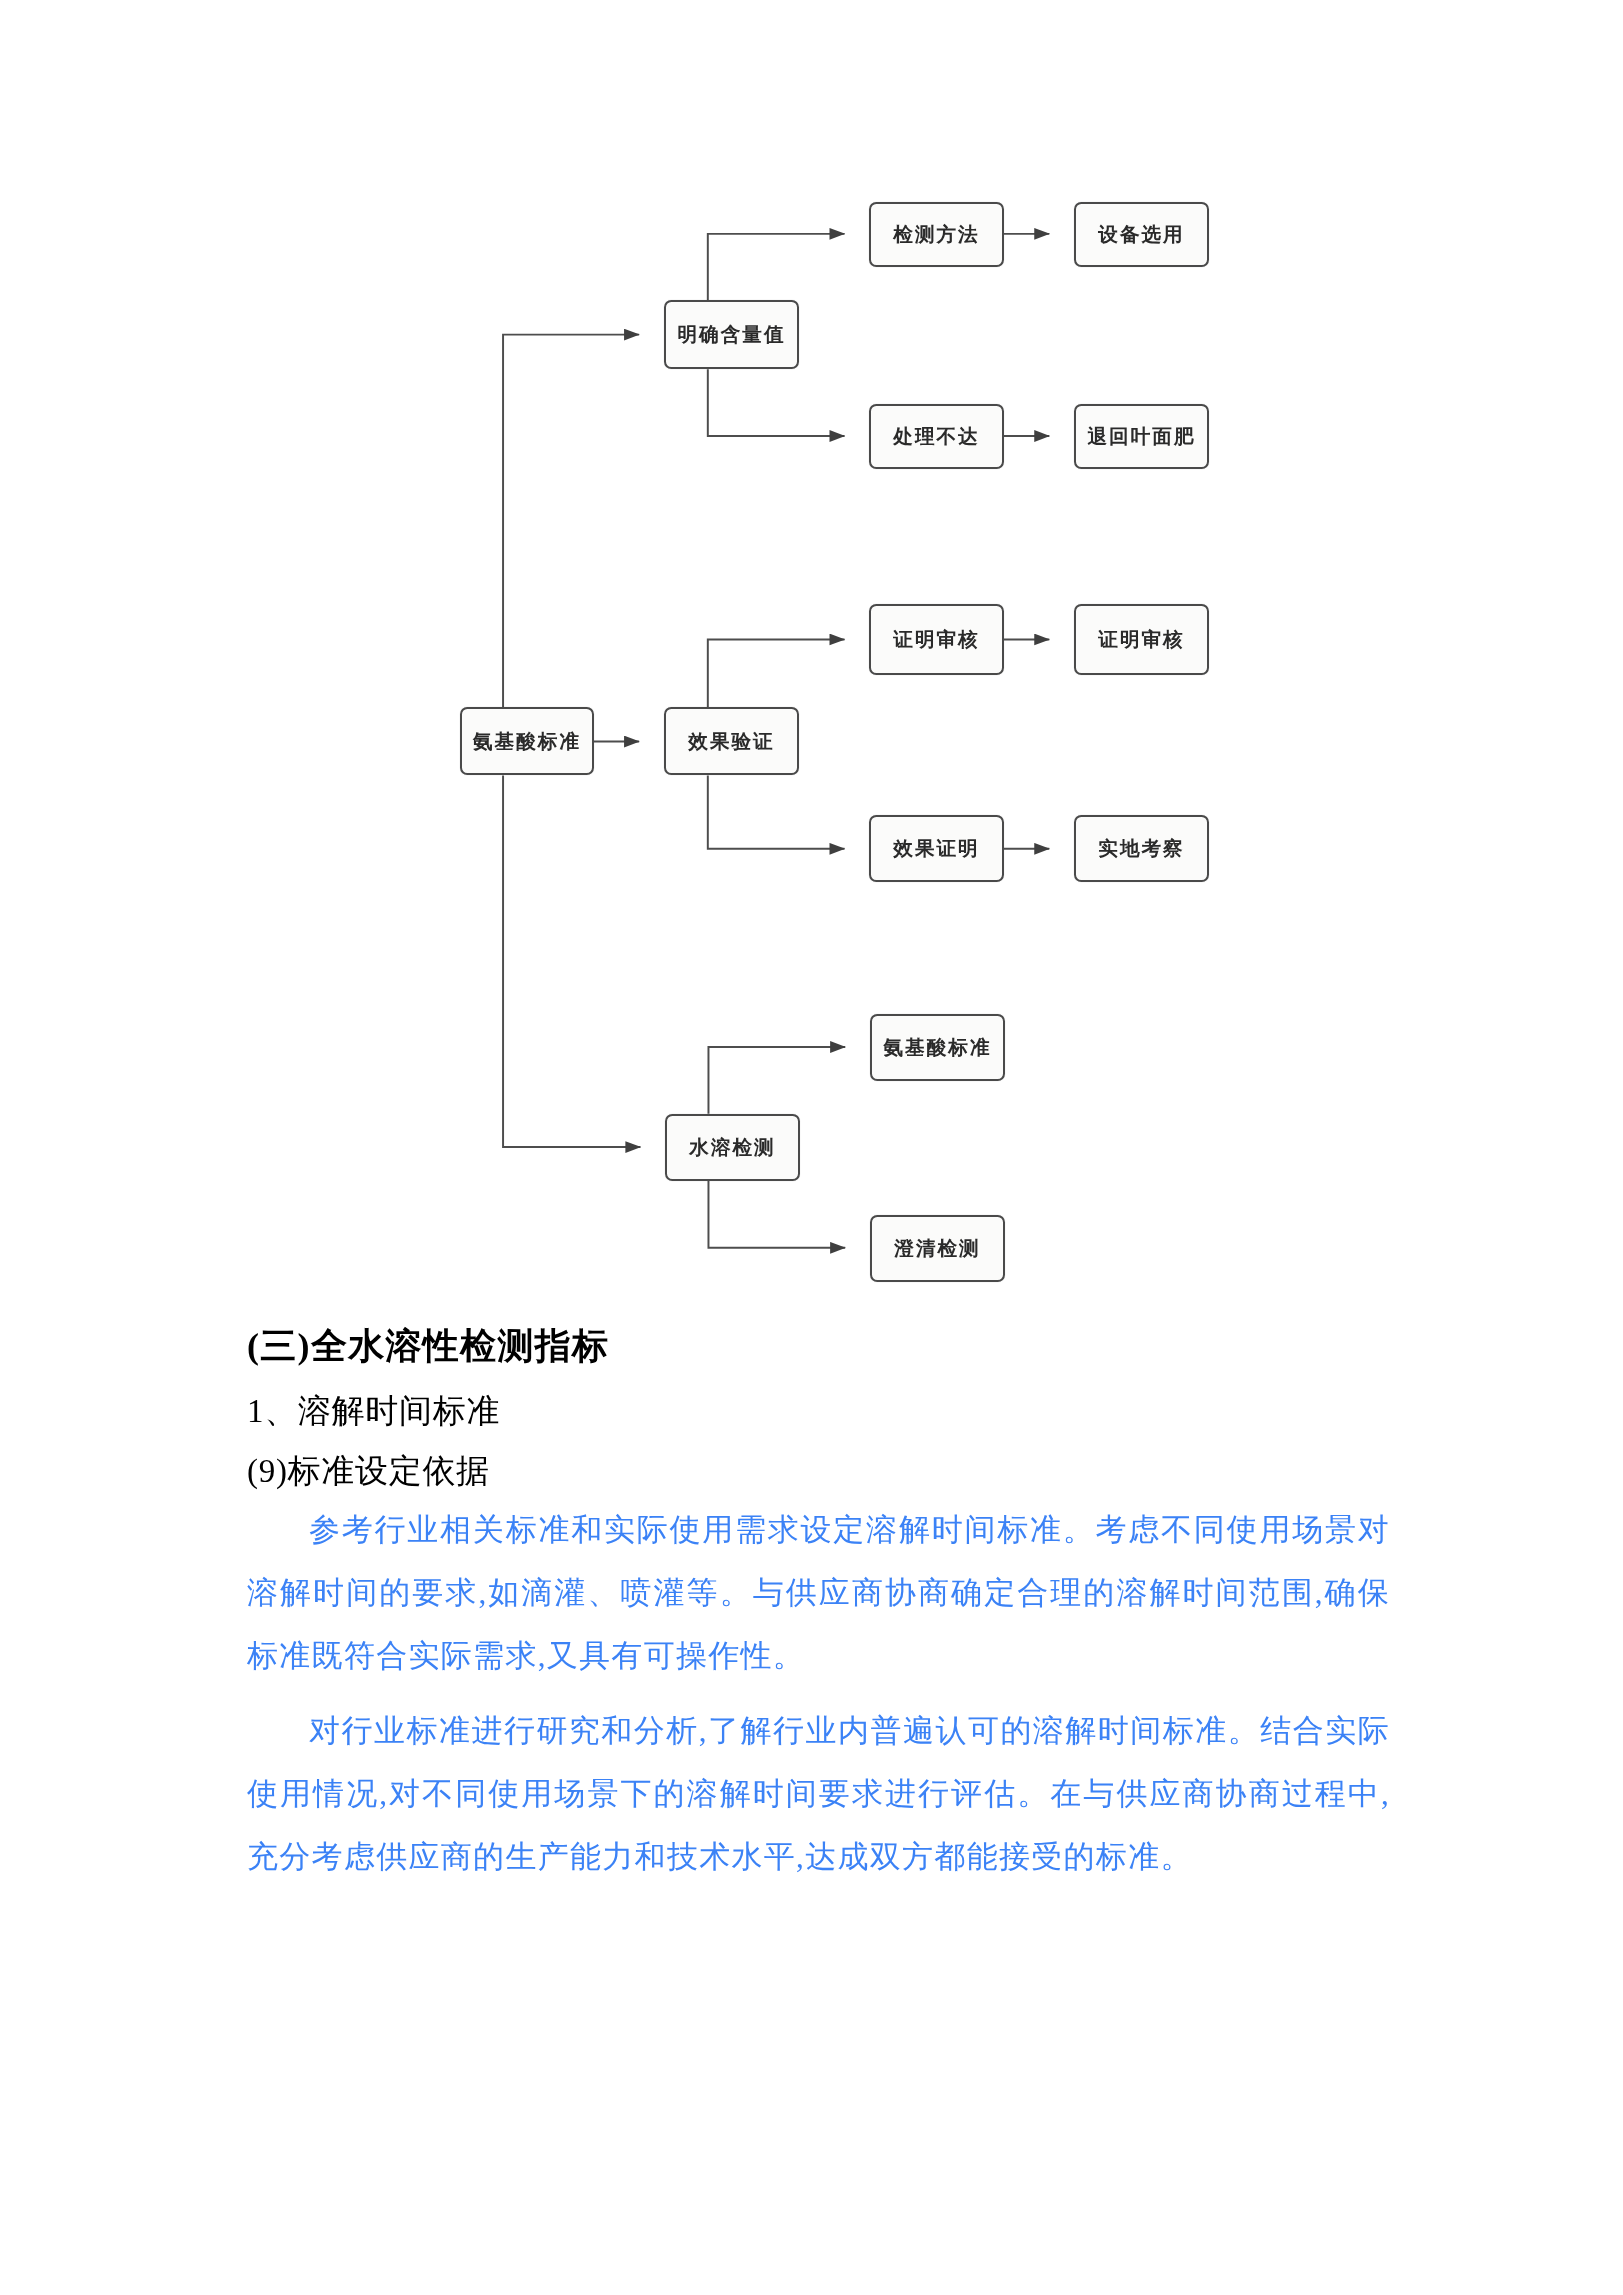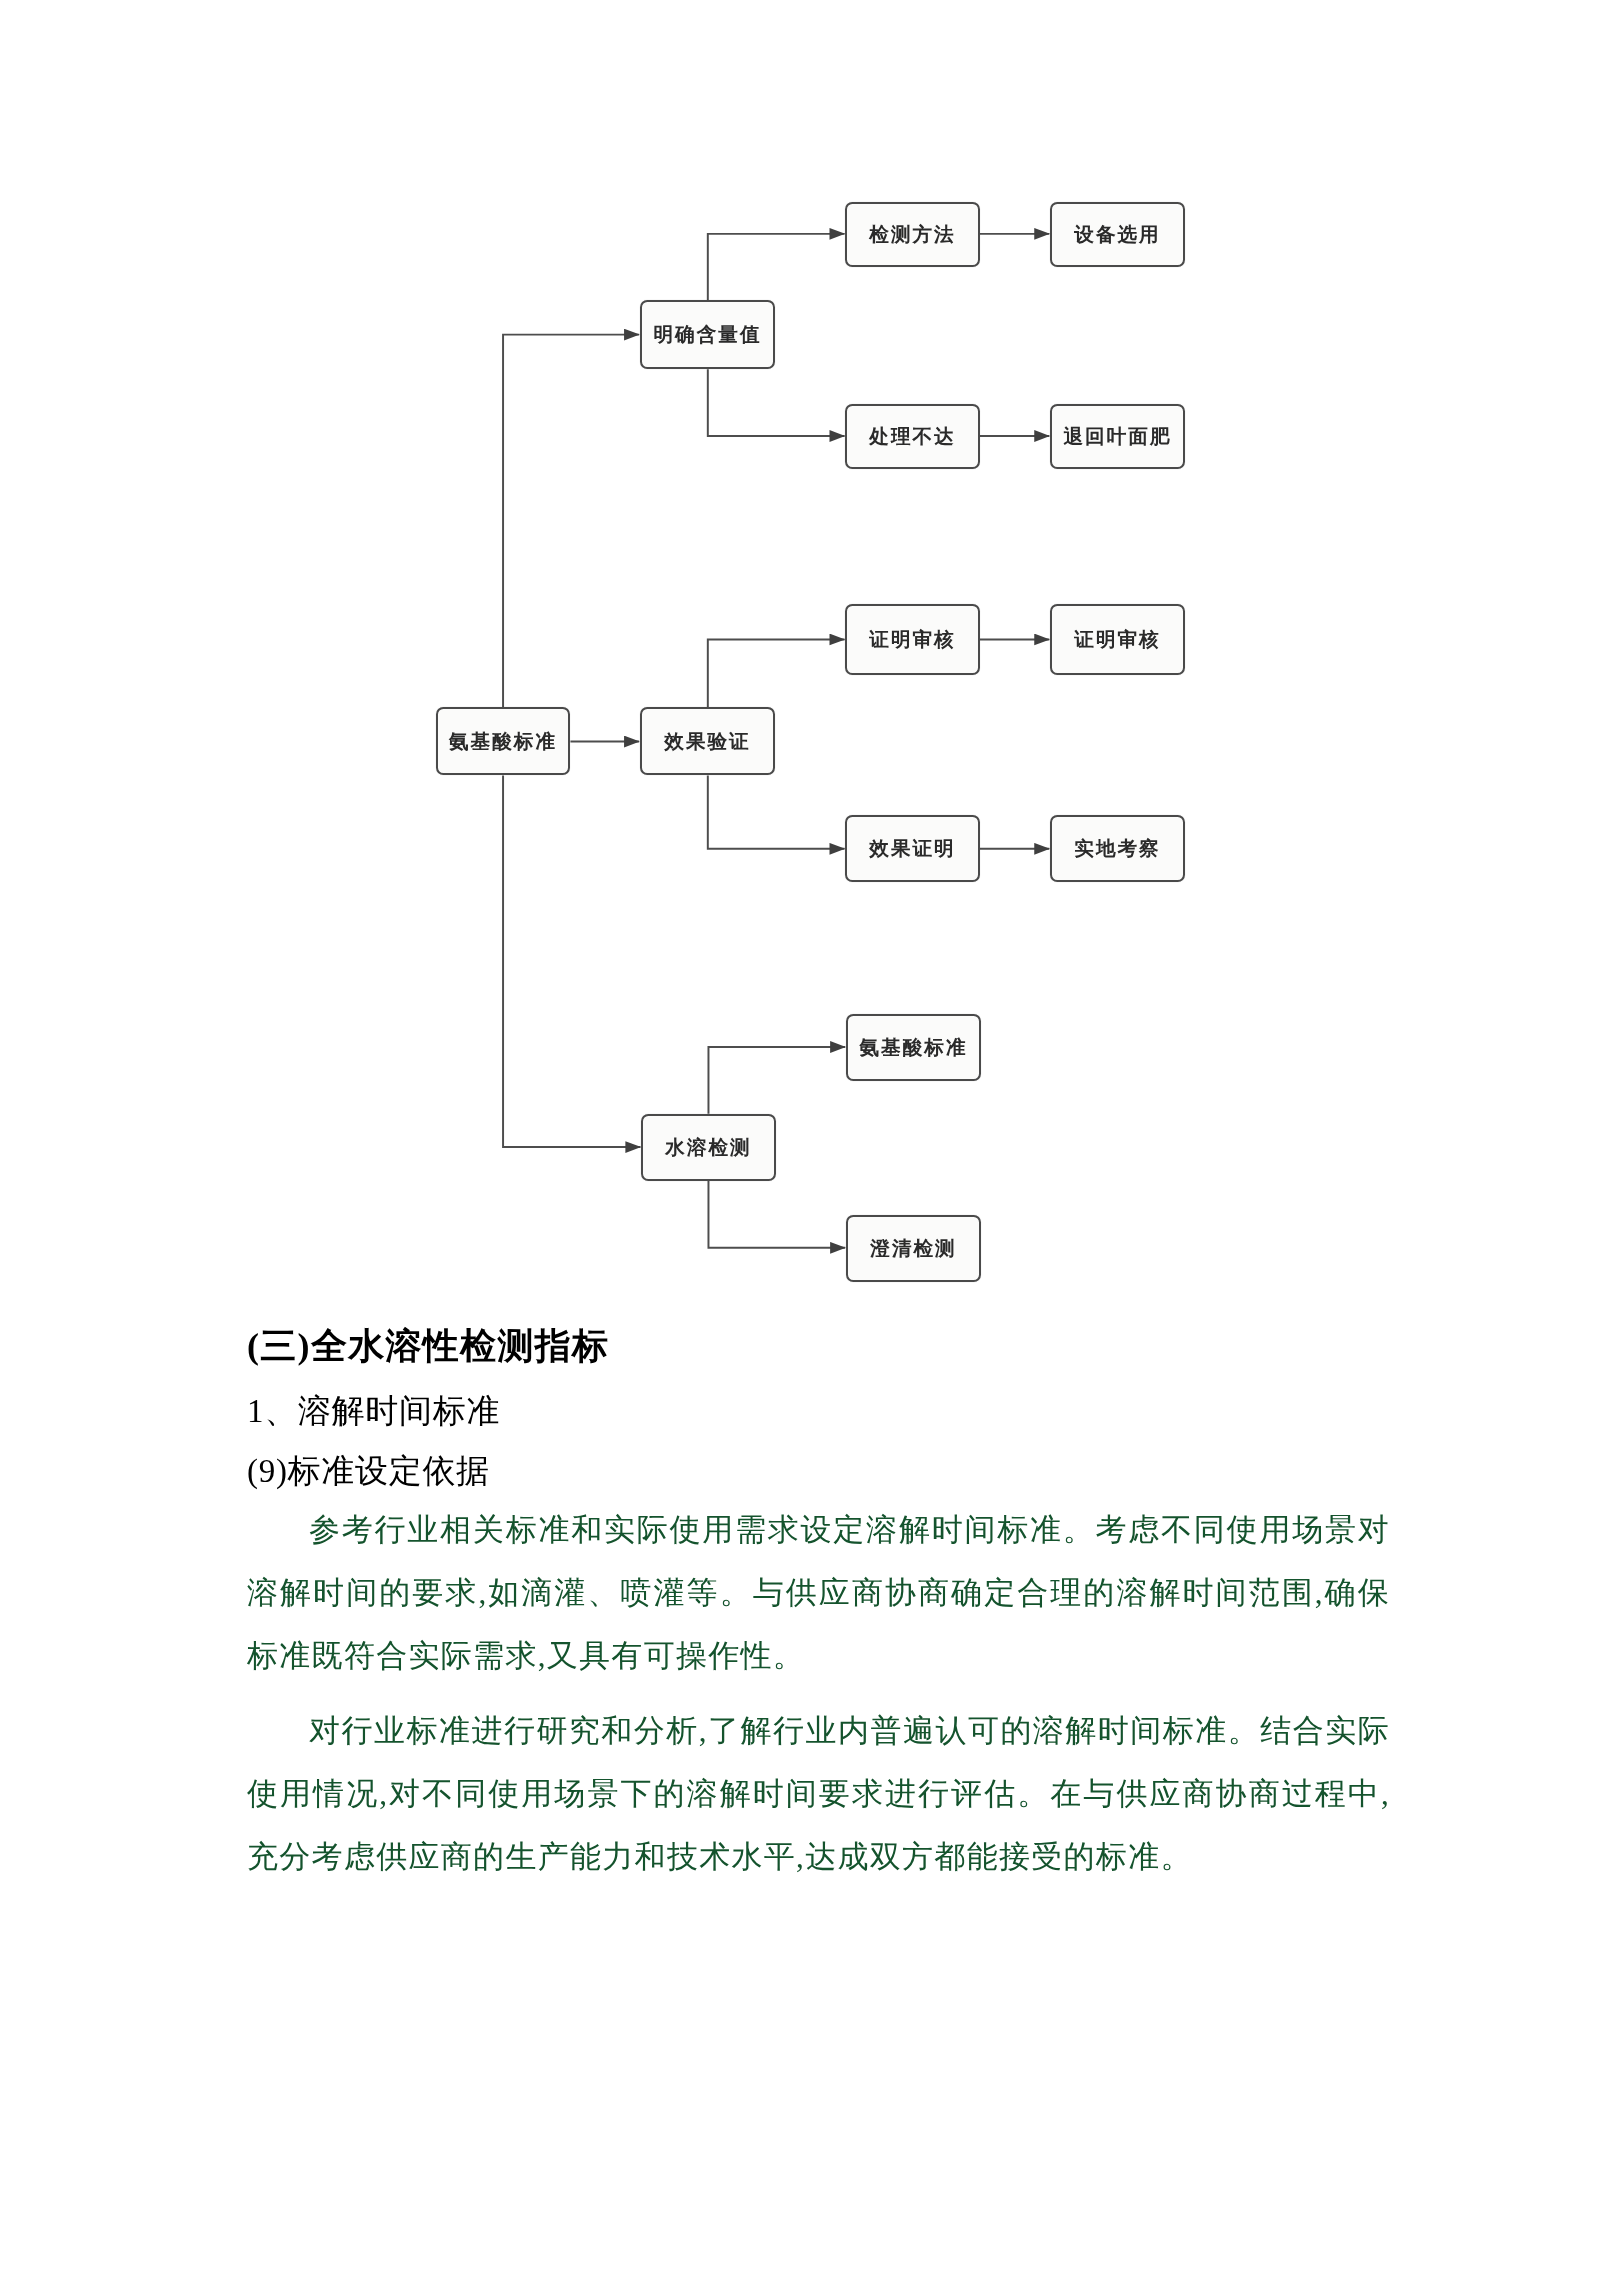--- a/index.html
+++ b/index.html
@@ -32,20 +32,21 @@
     border-radius: 7.2px;
     display: flex;
     align-items: center;
     justify-content: center;
     font-family: "Liberation Sans", "DejaVu Sans", sans-serif;
     font-weight: bold;
     font-size: 19.6px;
     letter-spacing: 2px;
     color: #2a2a2a;
     box-shadow: 0 0 0 0.7px rgba(0,0,0,0.04);
+    margin-left: 24px;
   }
 
   
   .doc-heading {
     position: absolute;
     left: 247px;
     top: 1322px;
     width: 1143px;
     font-size: 36px;
     line-height: 48px;
@@ -79,21 +80,21 @@
     top: 1498px;
     width: 1143px;
   }
   .doc-body p {
     margin: 0 0 12.4px 0;
     font-size: 31px;
     line-height: 63px;
     letter-spacing: 1.3px;
     text-align: justify;
     text-indent: 2em;
-    color: #14532d;
+    color: #3b82f6;
   }
 </style>
 </head>
 <body>
 
 <div class="page">
 
   <div class="flowchart">
 
     <svg class="connectors" width="1623" height="1309" viewBox="0 0 2481 2000">

